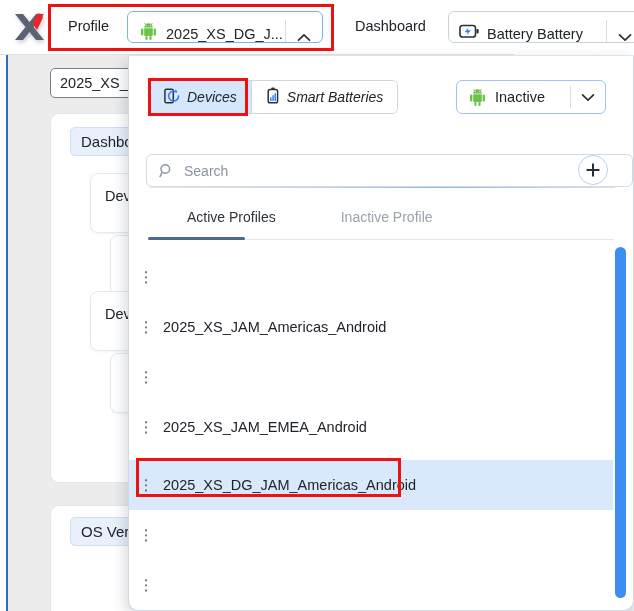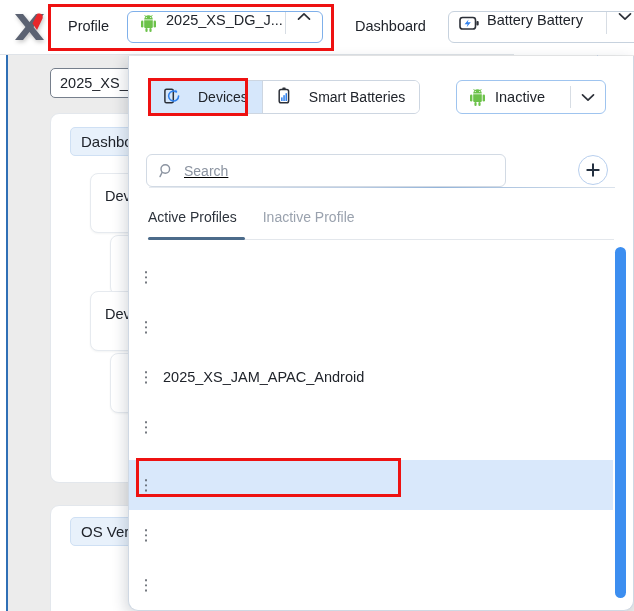--- a/index.html
+++ b/index.html
@@ -52,21 +52,21 @@
   }
 
   .combo {
     position: absolute;
     box-sizing: border-box;
     height: 32px;
     border: 1px solid #9fc4ef;
     border-radius: 6px;
     background: #fff;
     display: flex;
-    align-items: flex-start;
+    align-items: flex-end;
   }
   .combo.profile-combo {
     left: 127px; top: 11px; width: 196px;
     border-color: #7fb0ea;
   }
   .combo.widget-combo {
     left: 448px; top: 11px; width: 196px;
     border-color: #c7d2de;
   }
   .combo .ico {
@@ -206,26 +206,27 @@
     display: flex;
     box-sizing: border-box;
     border: 1px solid #cdd6e1;
     border-radius: 6px;
     overflow: hidden;
     background: #fff;
   }
   .seg {
     display: flex;
     align-items: center;
-    gap: 18px;
+    gap: 7px;
     padding: 0 14px;
     font-size: 14px;
     color: #20242b;
     background: #fff;
     white-space: nowrap;
+    font-style: italic;
   }
   .seg.active { background: #d6e7fb; }
   .seg + .seg { border-left: 1px solid #cdd6e1; }
 
   .platform-combo {
     position: absolute;
     left: 455px; top: 80px;
     width: 150px; height: 34px;
     box-sizing: border-box;
     border: 1px solid #9fc4ef;
@@ -242,28 +243,27 @@
   .panel-sep {
     position: absolute;
     left: 20px; top: 131px;
     width: 466px; height: 1px;
     background: linear-gradient(to right,#e7ebf0 0%,#b9cbe2 45%,#93b4da 62%,#dbe3ec 100%);
   }
 
   .search-box {
     position: absolute;
     left: 146px; top: 154px;
-    width: 360px; height: 33px;
+    width: 487px; height: 33px;
     box-sizing: border-box;
     border: 1px solid #d2dae4;
     border-radius: 6px;
     background: #fff;
     display: flex;
     align-items: center;
-    text-decoration: underline;
   }
   .search-box .sico { margin-left: 12px; display:flex; }
   .search-box .sph {
     margin-left: 10px;
     font-size: 14px;
     color: #8b93a0;
   }
 
   .plus-btn {
     position: absolute;
@@ -280,20 +280,21 @@
     position: absolute;
     left: 148px; top: 209px;
     display: flex;
     gap: 26px;
   }
   .ptab {
     font-size: 14px;
     color: #9aa2ae;
     padding-bottom: 10px;
     white-space: nowrap;
+    margin-left: 39px;
   }
   .ptab.active { color: #2d333c; }
 
   .ptabs-line {
     position: absolute;
     left: 148px; top: 239px;
     width: 466px; height: 1px;
     background: #e3e7ec;
   }
   .ptabs-active-line {
@@ -538,33 +539,35 @@
   <div class="ptabs-active-line"></div>
 
   <div class="plist">
 
     <div class="prow" style="top:7px;">
       <span class="dots">⋮</span>
     </div>
 
     <div class="prow" style="top:57px;">
       <span class="dots">⋮</span>
+      <span class="pname">2025_XS_JAM_Americas_Android</span>
     </div>
 
     <div class="prow" style="top:107px;">
       <span class="dots">⋮</span>
-      <span class="pname">2025_XS_JAM_APAC_Android</span>
     </div>
 
     <div class="prow" style="top:157px;">
       <span class="dots">⋮</span>
+      <span class="pname">2025_XS_JAM_EMEA_Android</span>
     </div>
 
     <div class="prow selected" style="top:215px;">
       <span class="dots">⋮</span>
+      <span class="pname">2025_XS_DG_JAM_Americas_Android</span>
     </div>
 
     <div class="prow" style="top:265px;">
       <span class="dots">⋮</span>
     </div>
 
     <div class="prow" style="top:315px;">
       <span class="dots">⋮</span>
     </div>
   </div>

